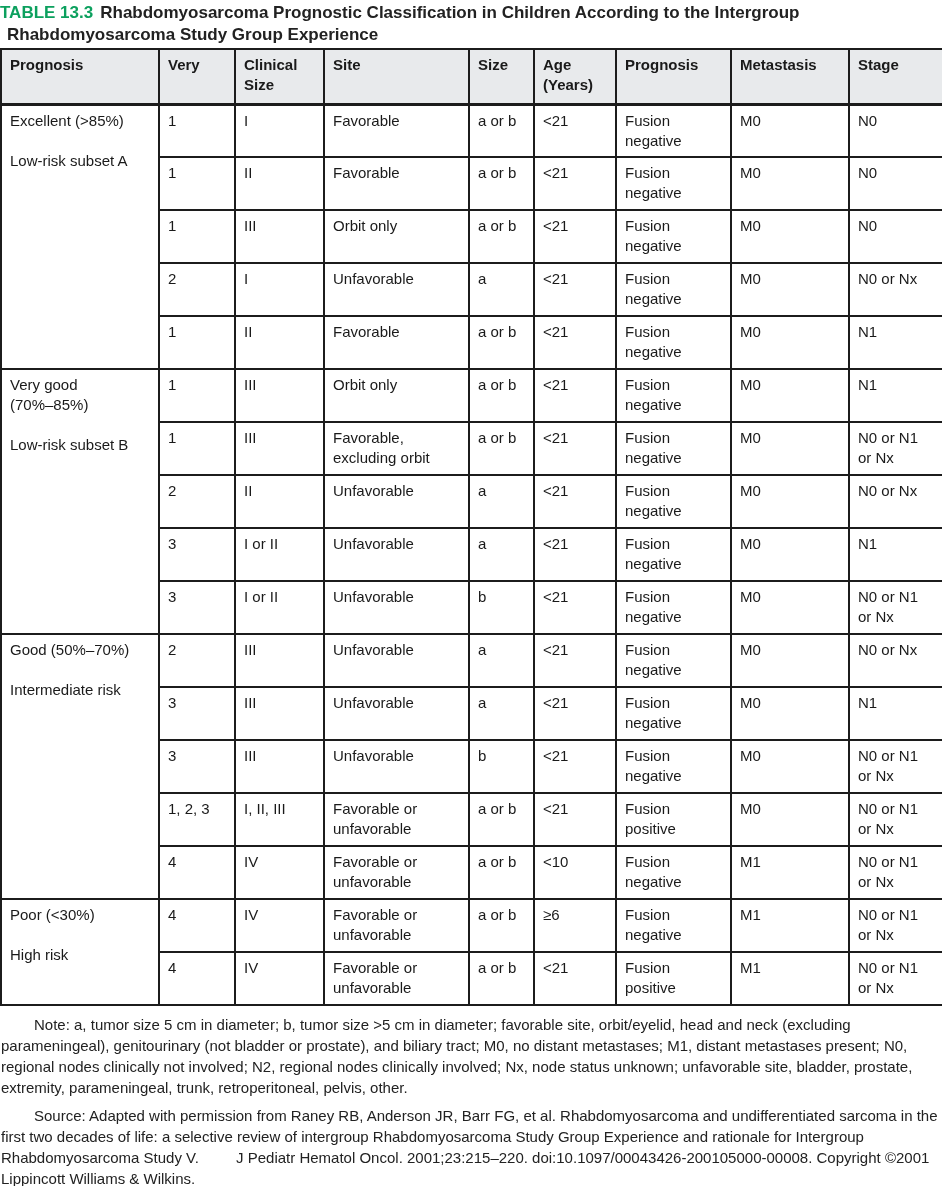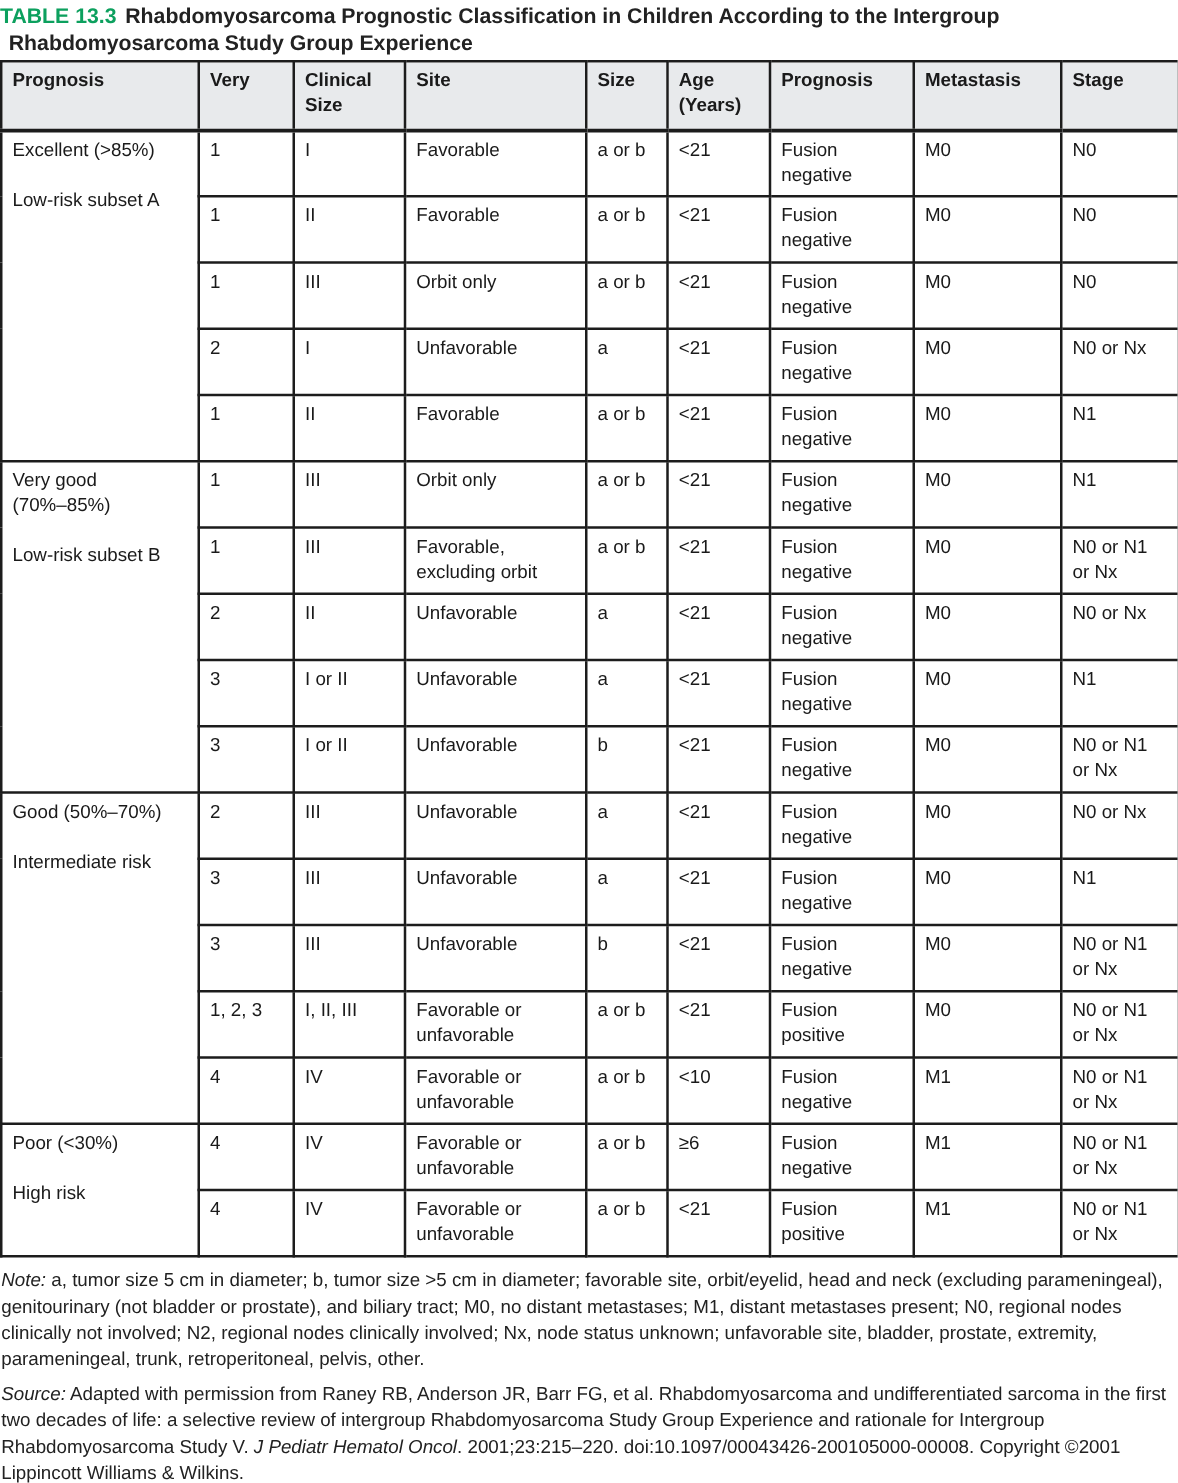--- a/index.html
+++ b/index.html
@@ -35,21 +35,21 @@
     border-bottom:3px solid var(--border);
     height:55px;
   }
   td{height:53px;}
   td.prognosis{white-space:pre-line;margin-top:44px;}
   .footnote{
     font-size:15px;line-height:21px;color:#222;
     margin:8px 1px 0 1px;
   }
   .footnote.source{margin-top:7px;}
-  .italic{font-style:italic;}
+  .italic{padding-left:33px;}
 </style>
 </head>
 <body>
 
 <div class="page">
 
   <div class="table-title"><span class="label">TABLE 13.3</span><span>Rhabdomyosarcoma Prognostic Classification in Children According to the Intergroup Rhabdomyosarcoma Study Group Experience</span></div>
 
   <table>
     <colgroup>

